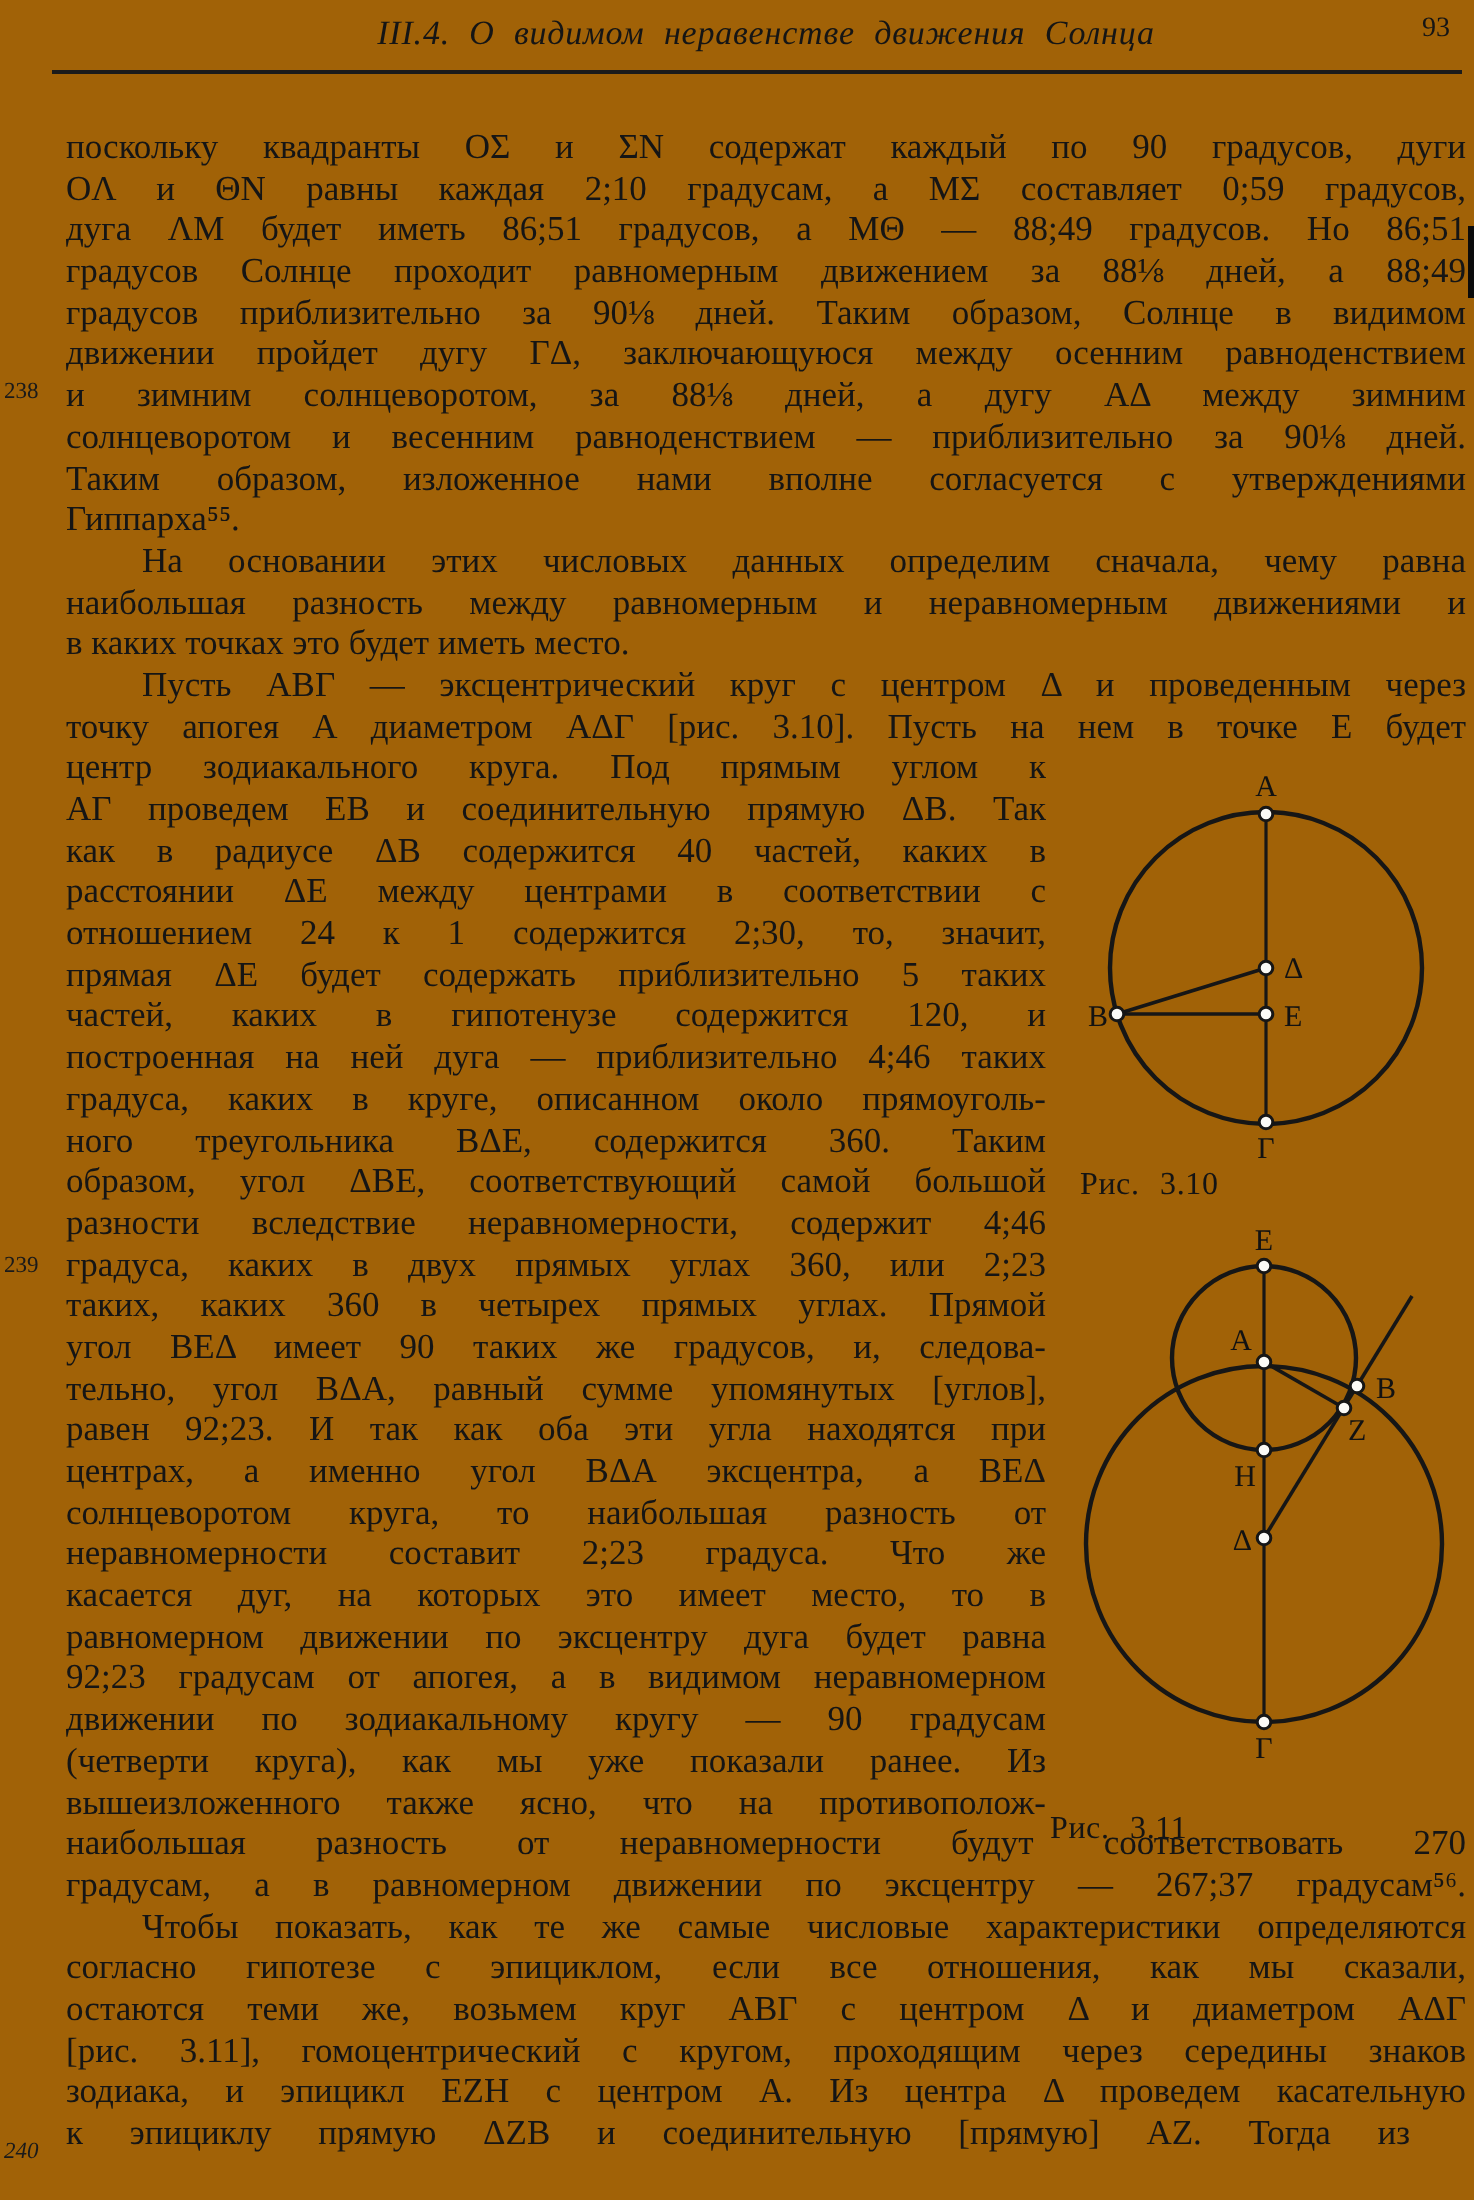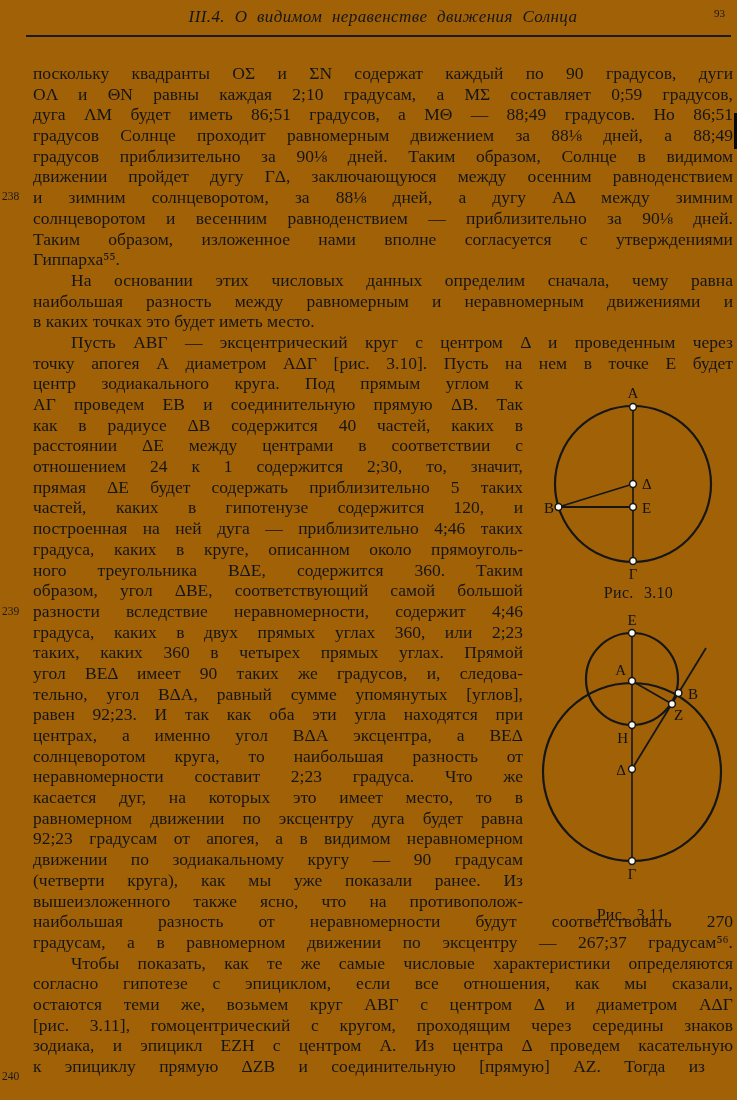--- a/index.html
+++ b/index.html
@@ -5,34 +5,34 @@
   html,body{margin:0;padding:0;background:#e8e8e8;}
   .page{
     position:relative;width:737px;height:1100px;background:#a16207;
     font-family:"Liberation Serif","DejaVu Serif",serif;color:#151515;
     overflow:hidden;margin:0;
   }
   .header-title{
     position:absolute;top:7px;left:30px;width:706px;text-align:center;
     font-style:italic;font-size:17px;word-spacing:5px;letter-spacing:.4px;
   }
-  .page-number{position:absolute;top:7px;right:12px;font-size:11px;}
+  .page-number{position:absolute;top:7px;right:12px;font-size:14px;}
   .header-rule{position:absolute;left:26px;top:35px;width:705px;height:2px;background:#1b1b1b;}
   .body-text{position:absolute;left:33px;top:63px;width:700px;font-size:17.5px;font-family:Liberation Serif, serif;}
   .line{
     height:20.7px;line-height:20.7px;overflow:hidden;
     text-align:justify;text-align-last:justify;
   }
   .line.narrow{width:490px;}
   .line.indent{text-indent:38px;}
   .line.end{text-align-last:left;}
   .margin-note{position:absolute;left:2px;font-size:11.5px;color:#1a1a1a;}
   .fig{position:absolute;}
   .fig-caption{
-    position:absolute;text-align:center;font-size:16px;word-spacing:6px;
+    position:absolute;font-size:16px;word-spacing:6px;
     letter-spacing:.3px;color:#141414;
   }
   .fig svg text{font-family:"Liberation Serif","DejaVu Serif",serif;font-size:15px;fill:#121212;}
   .scan-artifact{position:absolute;background:#0b0b0b;}
 </style>
 </head>
 <body>
 
 <div class="page">
 
@@ -87,22 +87,22 @@
       <div class="line indent">Чтобы показать, как те же самые числовые характеристики определяются</div>
       <div class="line">согласно гипотезе с эпициклом, если все отношения, как мы сказали,</div>
       <div class="line">остаются теми же, возьмем круг АВГ с центром Δ и диаметром АΔГ</div>
       <div class="line">[рис. 3.11], гомоцентрический с кругом, проходящим через середины знаков</div>
       <div class="line">зодиака, и эпицикл EZH с центром А. Из центра Δ проведем касательную</div>
       <div class="line" style="width: 672px;">к эпициклу прямую ΔZB и соединительную [прямую] AZ. Тогда из</div>
     </div>
 
   <div id="margin-notes">
       <div class="margin-note" style="top: 190px;">238</div>
-      <div class="margin-note" style="top: 605px;">239</div>
-      <div class="margin-note" style="top: 1070px;">240</div>
+      <div class="margin-note" style="top: 627px;">239</div>
+      <div class="margin-note" style="top: 1070px; font-style: italic;">240</div>
     </div>
 
   <div class="fig" style="left:540px;top:385px;width:197px;height:215px;">
     <svg width="197" height="215" viewBox="0 0 197 215">
       <circle cx="93" cy="99" r="78" fill="none" stroke="#161616" stroke-width="2.2"></circle>
       <line x1="93" y1="21" x2="93" y2="177" stroke="#161616" stroke-width="1.6"></line>
       <line x1="93" y1="99" x2="18.5" y2="122" stroke="#161616" stroke-width="1.8"></line>
       <line x1="93" y1="122" x2="18.5" y2="122" stroke="#161616" stroke-width="1.8"></line>
       <circle cx="93" cy="22" r="3.4" fill="#fbfaf6" stroke="#161616" stroke-width="1.5"></circle>
       <circle cx="93" cy="99" r="3.4" fill="#fbfaf6" stroke="#161616" stroke-width="1.5"></circle>

